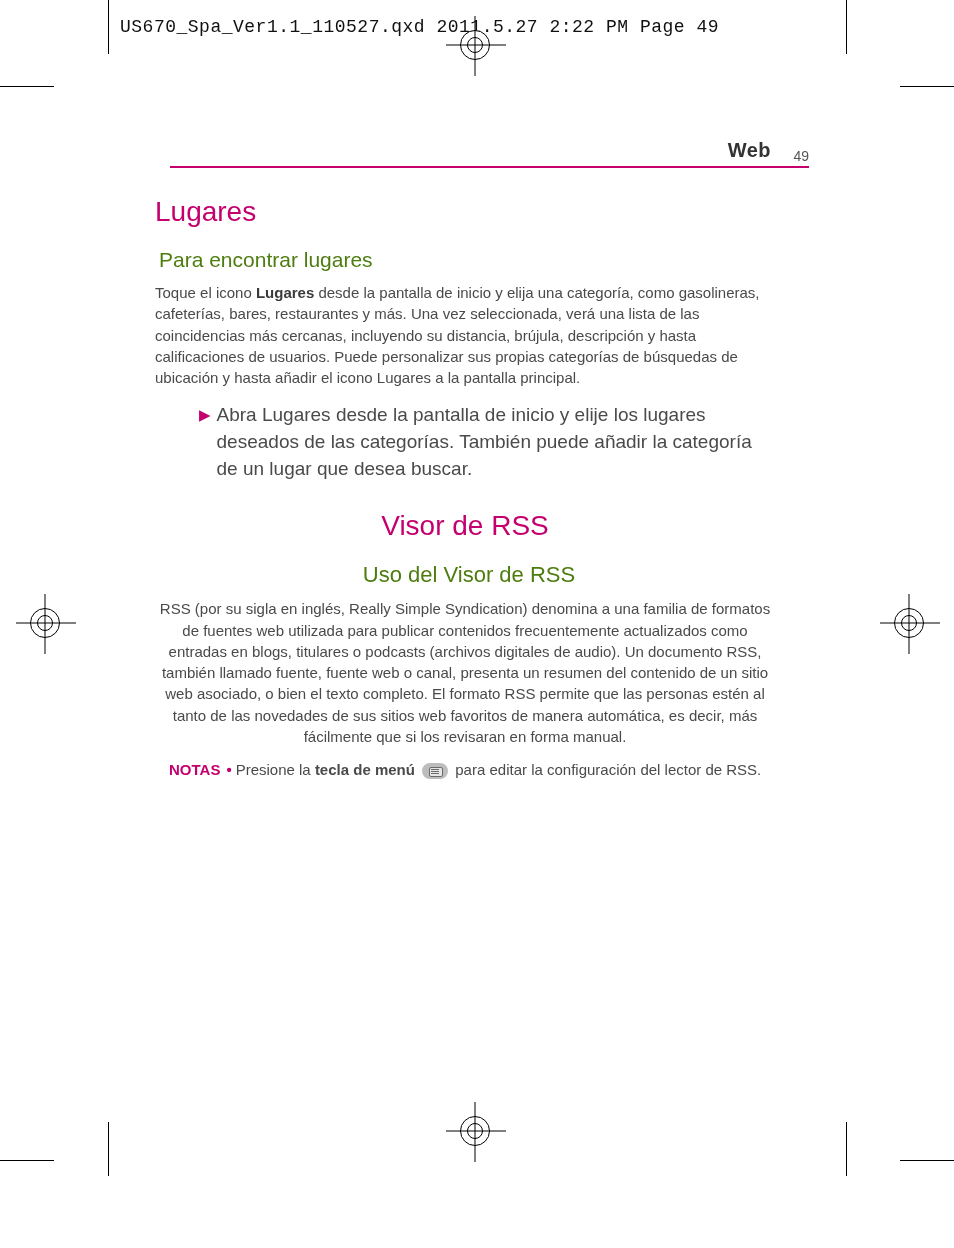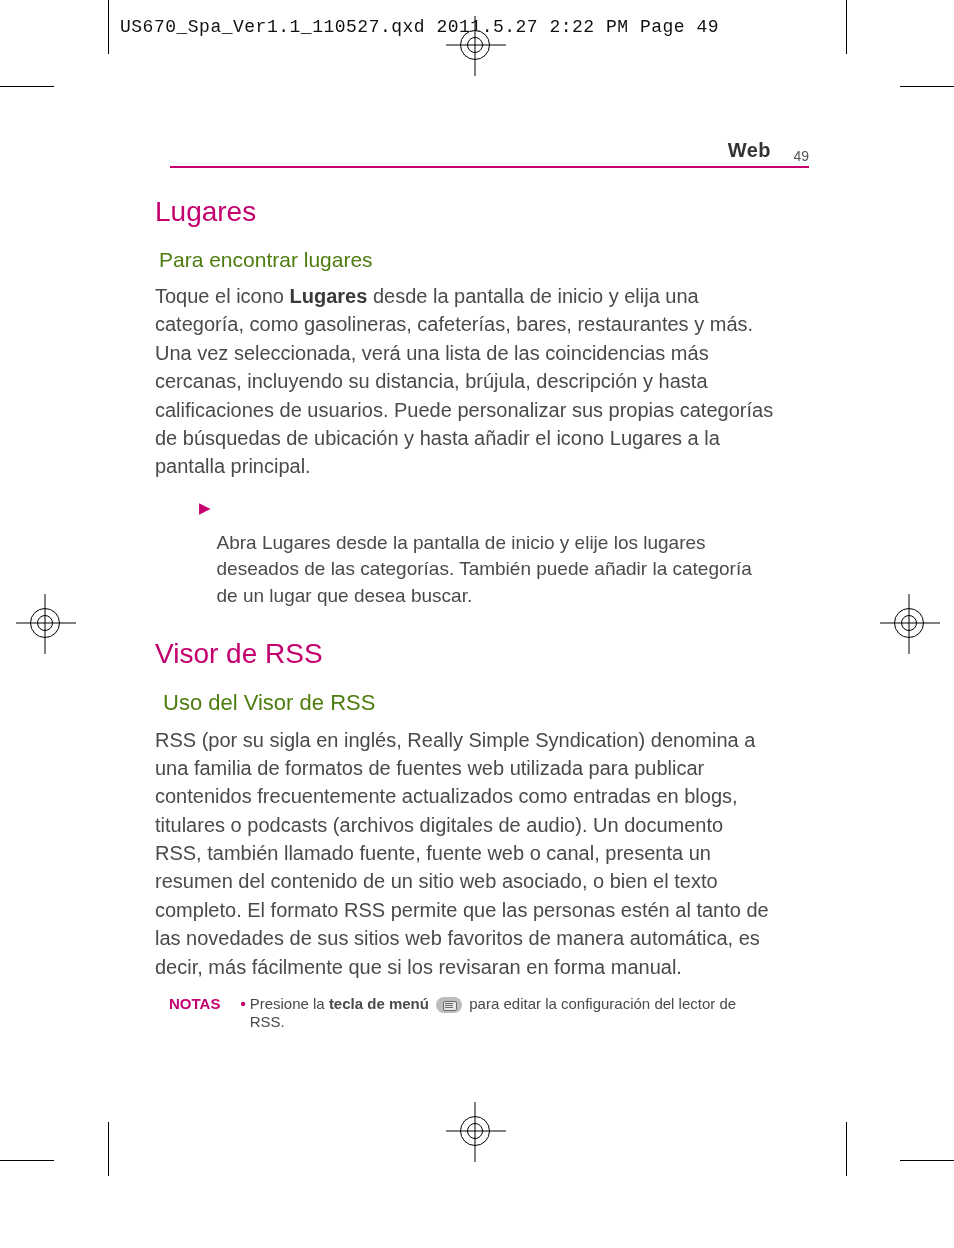--- a/index.html
+++ b/index.html
@@ -21,29 +21,29 @@
   
   .runhead { position: absolute; top: 140px; left: 170px; right: 145px; border-bottom: 2px solid #c4006e; height: 28px; }
   .runhead .title { position: absolute; right: 38px; bottom: 4px; font-weight: bold; font-size: 20px; color: #333; letter-spacing: 0.5px; }
   .runhead .pnum  { position: absolute; right: 0; bottom: 2px; font-size: 14px; color: #555; }
 
   
   .col { position: absolute; top: 196px; left: 155px; width: 620px; }
   h1 { color: #c4006e; font-size: 28px; font-weight: 500; margin-bottom: 20px; }
   h2 { color: #4d7c0f; font-size: 21px; font-weight: 500; margin: 4px 0 10px 4px; }
   h2.big { font-size: 22px; margin-left: 8px; }
-  p.body { font-size: 20px; line-height: 1.42; color: #4a4a4a; margin-bottom: 14px; }
+  p.body { font-size: 15px; line-height: 1.42; color: #4a4a4a; margin-bottom: 14px; }
   .bold-inline { font-weight: bold; color: #3a3a3a; }
   .bullet-block { display: flex; margin: 4px 0 28px 44px; }
   .bullet-mark { color: #c4006e; font-size: 15px; margin-right: 6px; margin-top: 4px; }
-  .bullet-text { font-size: 19px; line-height: 1.4; color: #4a4a4a; margin-top: 35px; }
-  .sec2 { margin-top: 10px; }
+  .bullet-text { font-size: 19px; line-height: 1.4; color: #4a4a4a; }
+  .sec2 { margin-top: 10px; text-align: center; }
 
   .note-row { display: flex; align-items: flex-start; font-size: 15px; color: #4a4a4a; margin-top: 4px; margin-left: 14px; }
-  .note-label { color: #c4006e; font-weight: bold; margin-right: 20px; }
+  .note-label { color: #c4006e; font-weight: bold; margin-right: 6px; }
   .note-bullet { color: #c4006e; font-weight: bold; margin-right: 4px; }
   .note-text .b { font-weight: bold; }
   .menu-icon { display: inline-block; vertical-align: middle; width: 26px; height: 16px; border-radius: 8px; background: #bdbdbd; position: relative; margin: 0 3px; }
   .menu-icon::before { content: ""; position: absolute; left: 7px; top: 4px; width: 12px; height: 8px; border: 1px solid #6b6b6b; border-radius: 2px; background: #e6e6e6; }
   .menu-icon::after { content: ""; position: absolute; left: 9px; top: 6px; width: 8px; height: 1px; background: #6b6b6b; box-shadow: 0 2px 0 #6b6b6b, 0 4px 0 #6b6b6b; }
 </style>
 </head>
 <body>
 
 <div class="page">

